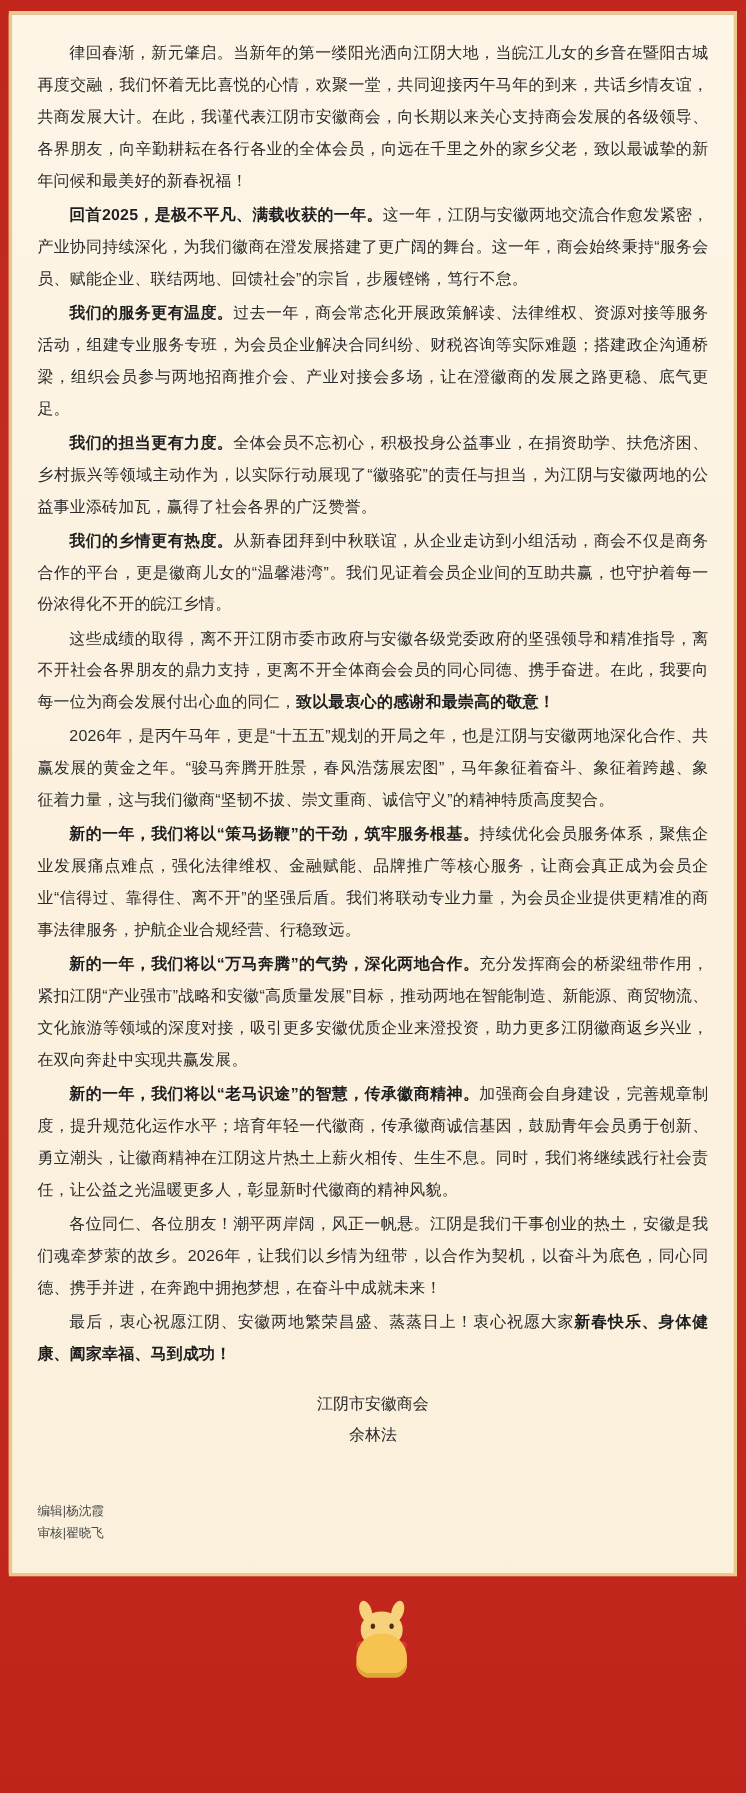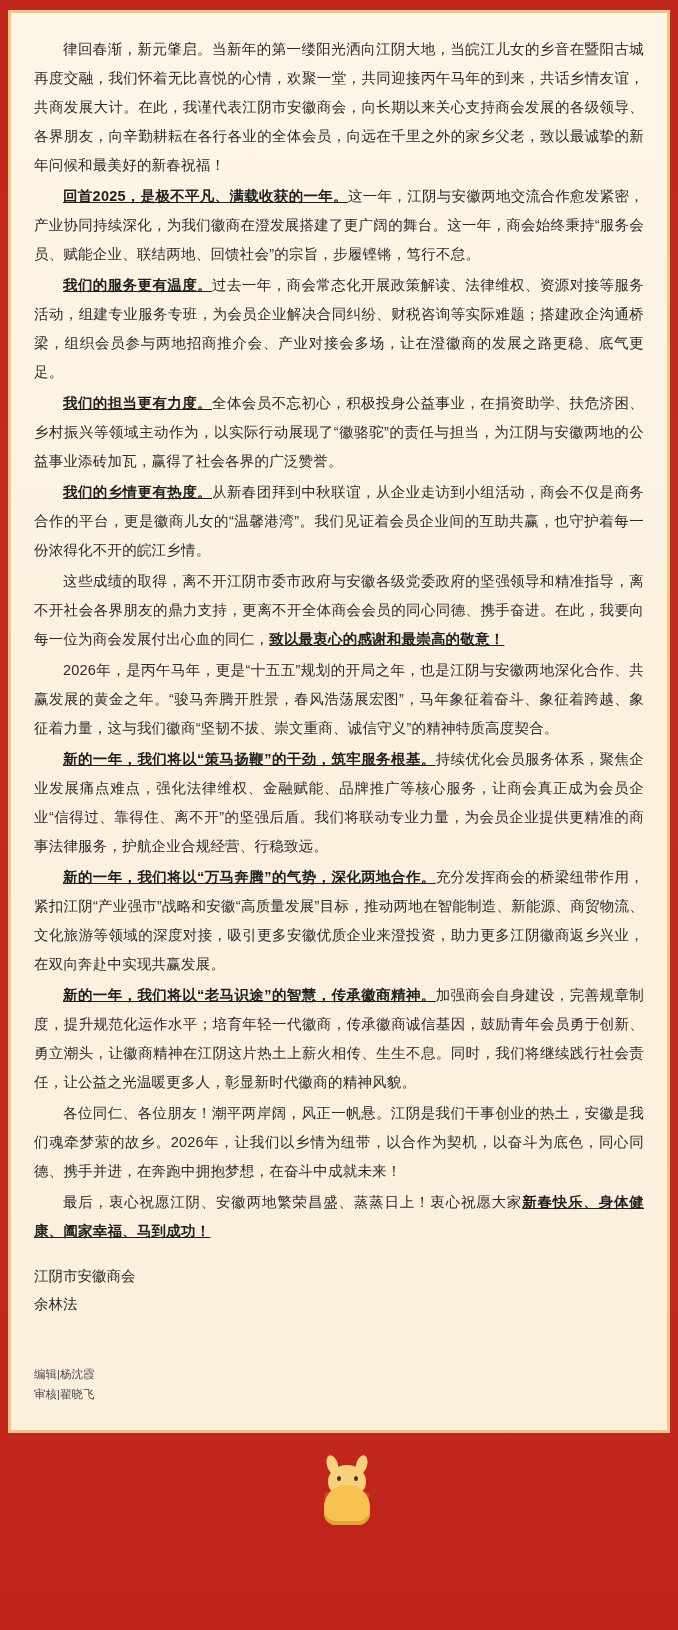--- a/index.html
+++ b/index.html
@@ -52,29 +52,27 @@
     margin: 0 0 2px 0;
     text-indent: 2em;
   }
   .letter p.salutation {
     text-indent: 0;
     margin-bottom: 4px;
   }
   .letter b, .letter strong {
     font-weight: bold;
     color: #1f1f1f;
-    text-decoration: underline;
   }
   .sign {
     margin-top: 18px;
-    text-align: left;
+    text-align: center;
     font-size: 14.5px;
     line-height: 1.9;
     color: #2b2b2b;
-    font-family: Liberation Mono, monospace;
   }
   .sign div { }
   .credits {
     margin-top: 46px;
     font-size: 11.5px;
     line-height: 1.7;
     color: #4a4a4a;
   }
   .credits div { text-indent: 0; }
 

